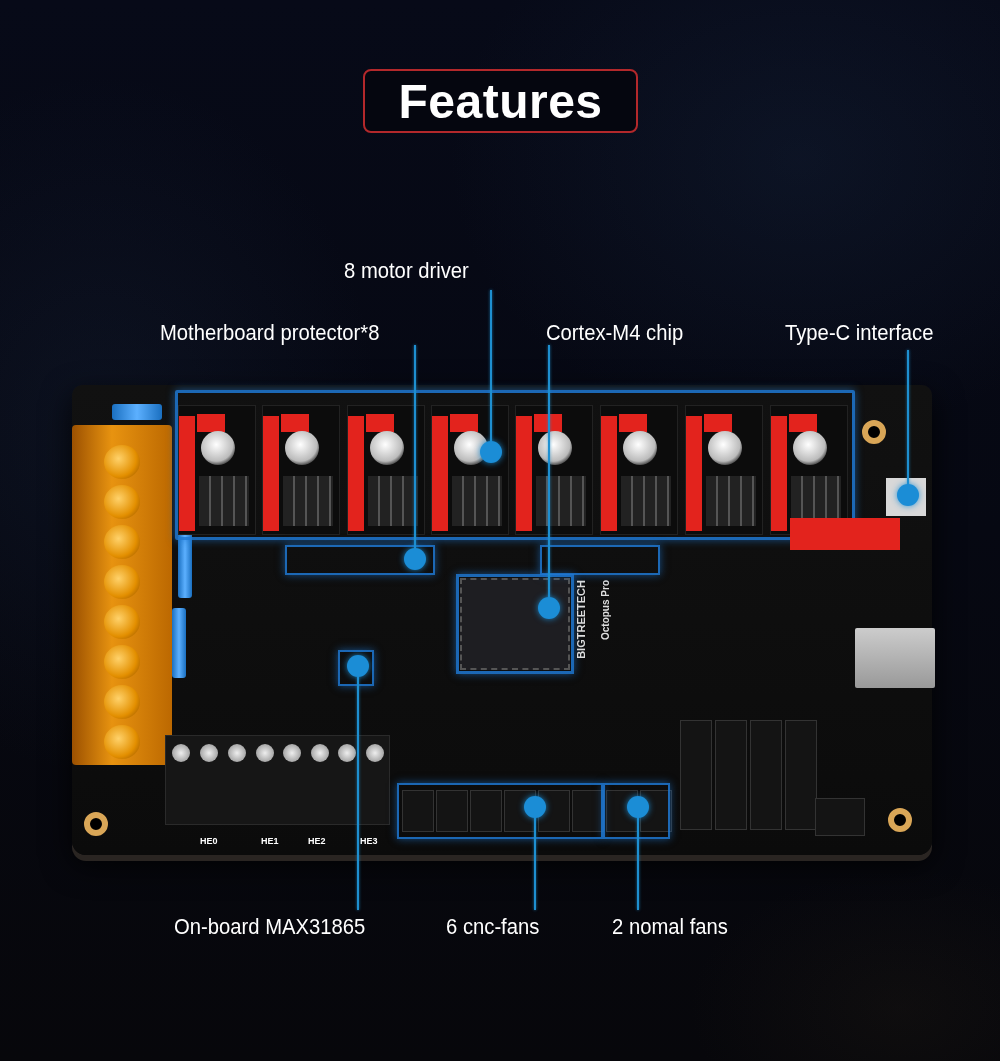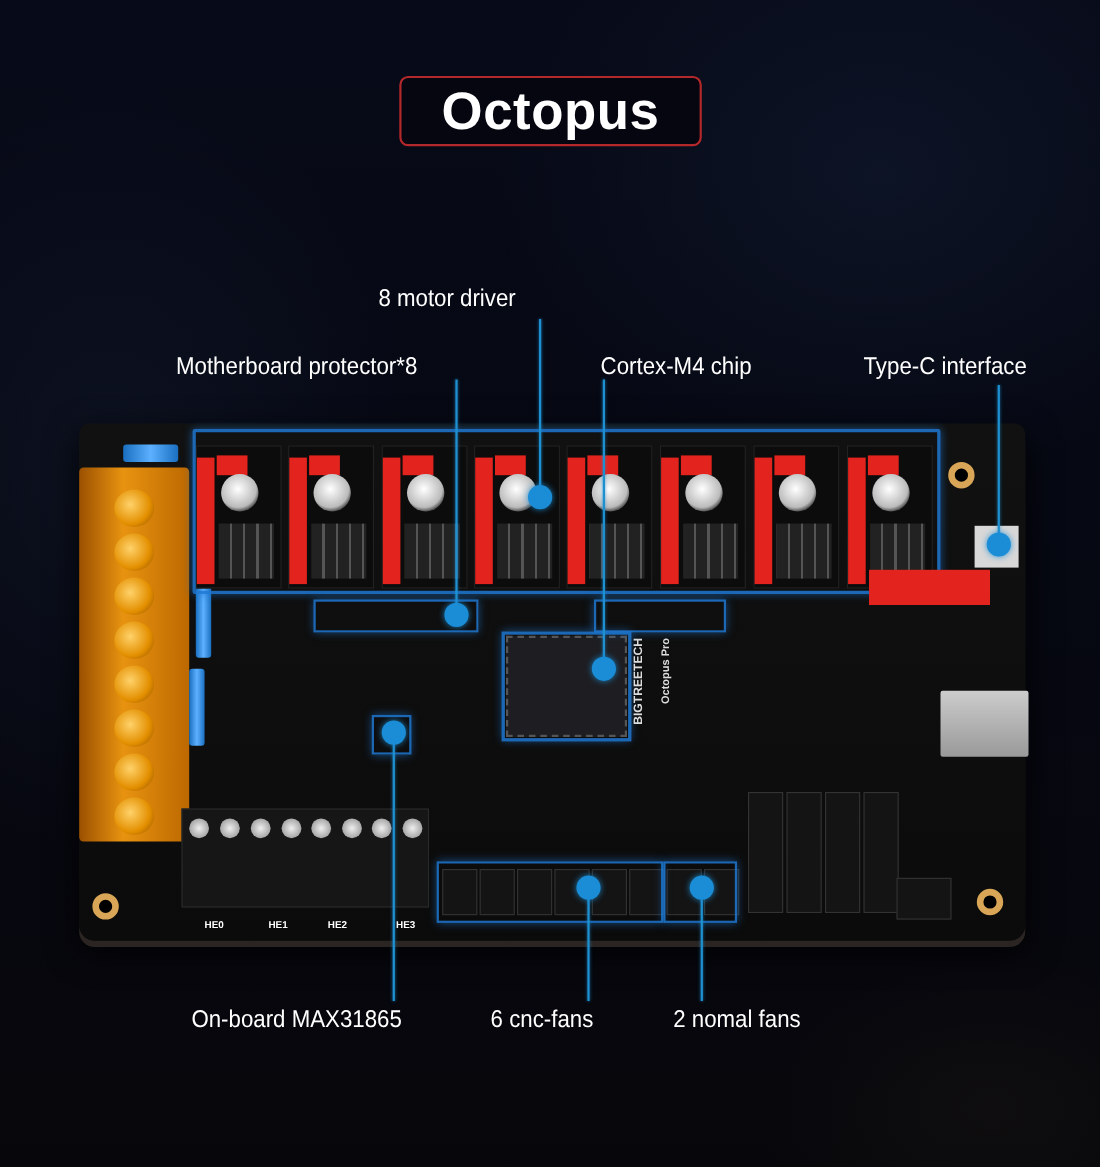--- a/index.html
+++ b/index.html
@@ -62,21 +62,21 @@
   .fan { position: absolute; top: 790px; width: 32px; height: 42px; background: #141414; border: 1px solid #333; }
   .mount { position: absolute; width: 24px; height: 24px; border-radius: 50%; border: 6px solid #d9a657; background: #000; }
   .fuse { position: absolute; width: 14px; height: 70px; background: linear-gradient(90deg,#1a6fc0,#5cb0ff,#1a6fc0); border-radius: 3px; }
 </style>
 </head>
 <body>
 
 <div class="bg"></div>
 
 <div class="title-box">
-  <span>Octopus</span>
+  <span>Features</span>
 </div>
 
 <div class="label" style="left:344px;top:258px;">8 motor driver</div>
 <div class="label" style="left:160px;top:320px;">Motherboard protector*8</div>
 <div class="label" style="left:546px;top:320px;">Cortex-M4 chip</div>
 <div class="label" style="left:785px;top:320px;">Type-C interface</div>
 
 <div class="board"></div>
 
 <div class="orange-block"></div>
@@ -160,23 +160,23 @@
 
 <div class="term"></div>
 <div class="tscrew" style="left:172px"></div>
 <div class="tscrew" style="left:200px"></div>
 <div class="tscrew" style="left:228px"></div>
 <div class="tscrew" style="left:256px"></div>
 <div class="tscrew" style="left:283px"></div>
 <div class="tscrew" style="left:311px"></div>
 <div class="tscrew" style="left:338px"></div>
 <div class="tscrew" style="left:366px"></div>
-<div class="he" style="left:186px">HE0</div>
-<div class="he" style="left:244px">HE1</div>
-<div class="he" style="left:298px">HE2</div>
+<div class="he" style="left:200px">HE0</div>
+<div class="he" style="left:261px">HE1</div>
+<div class="he" style="left:308px">HE2</div>
 <div class="he" style="left:360px">HE3</div>
 
 <div class="fan" style="left:402px"></div>
 <div class="fan" style="left:436px"></div>
 <div class="fan" style="left:470px"></div>
 <div class="fan" style="left:504px"></div>
 <div class="fan" style="left:538px"></div>
 <div class="fan" style="left:572px"></div>
 <div class="fan" style="left:606px"></div>
 <div class="fan" style="left:640px"></div>

